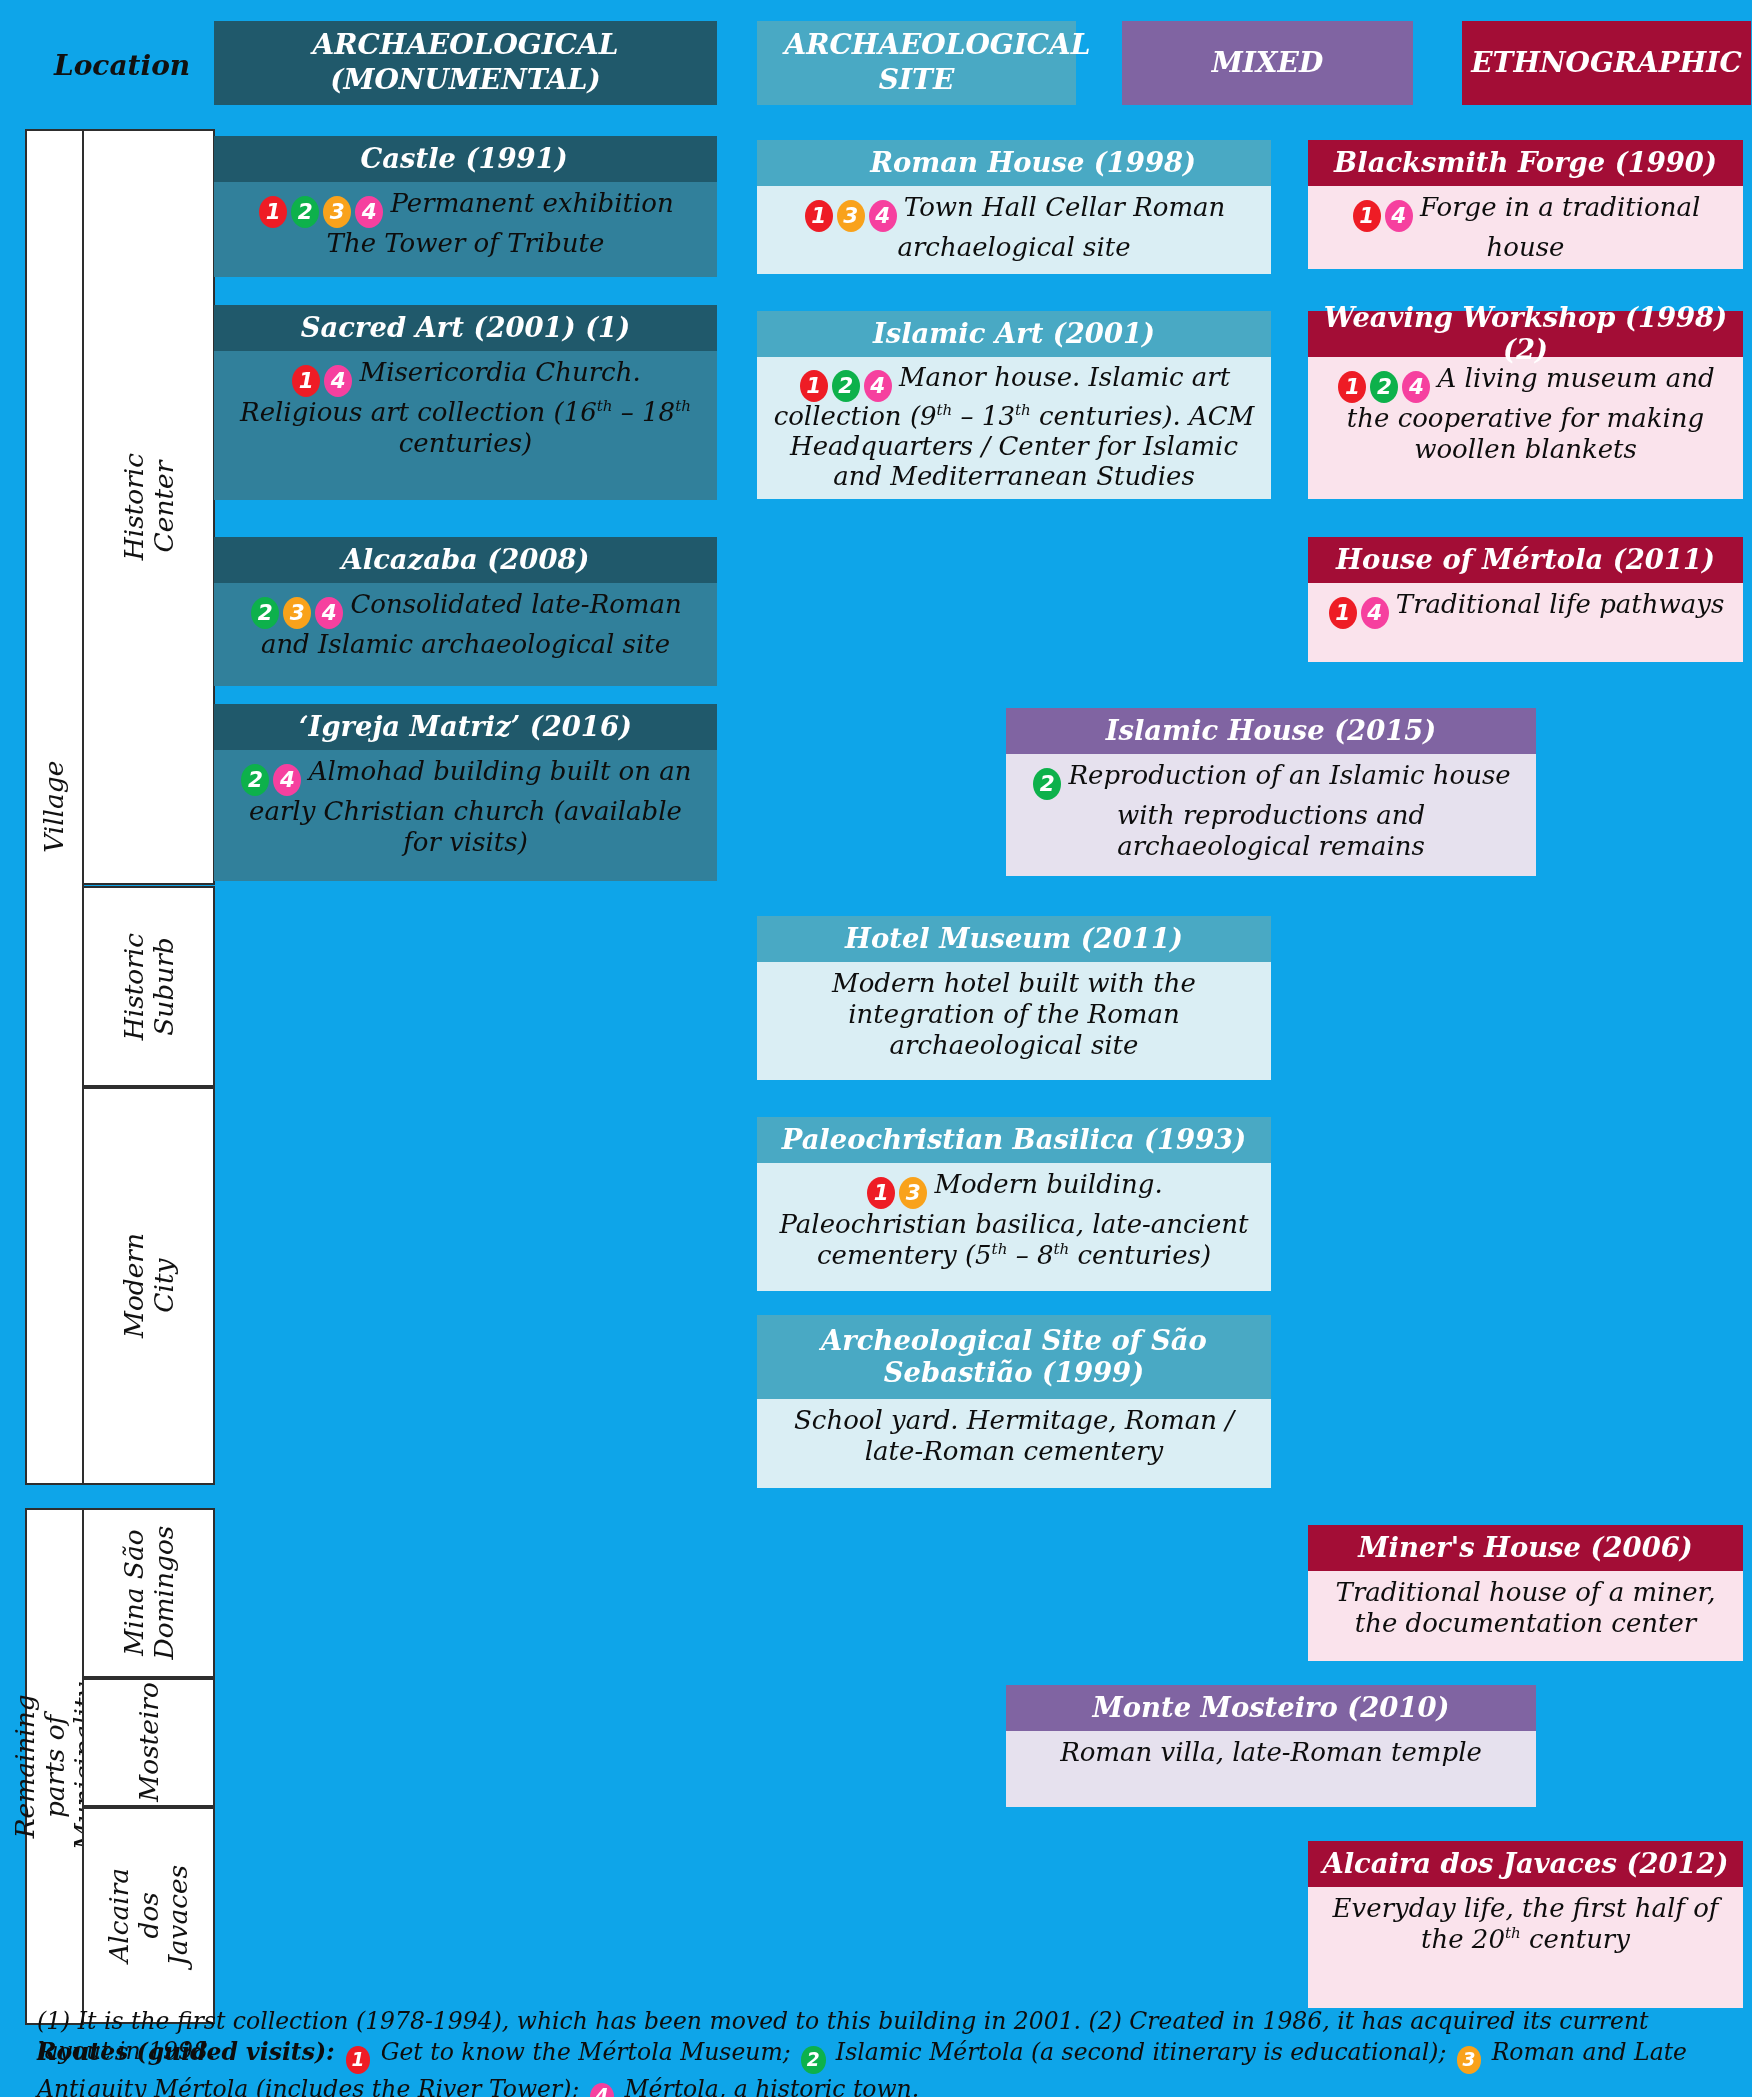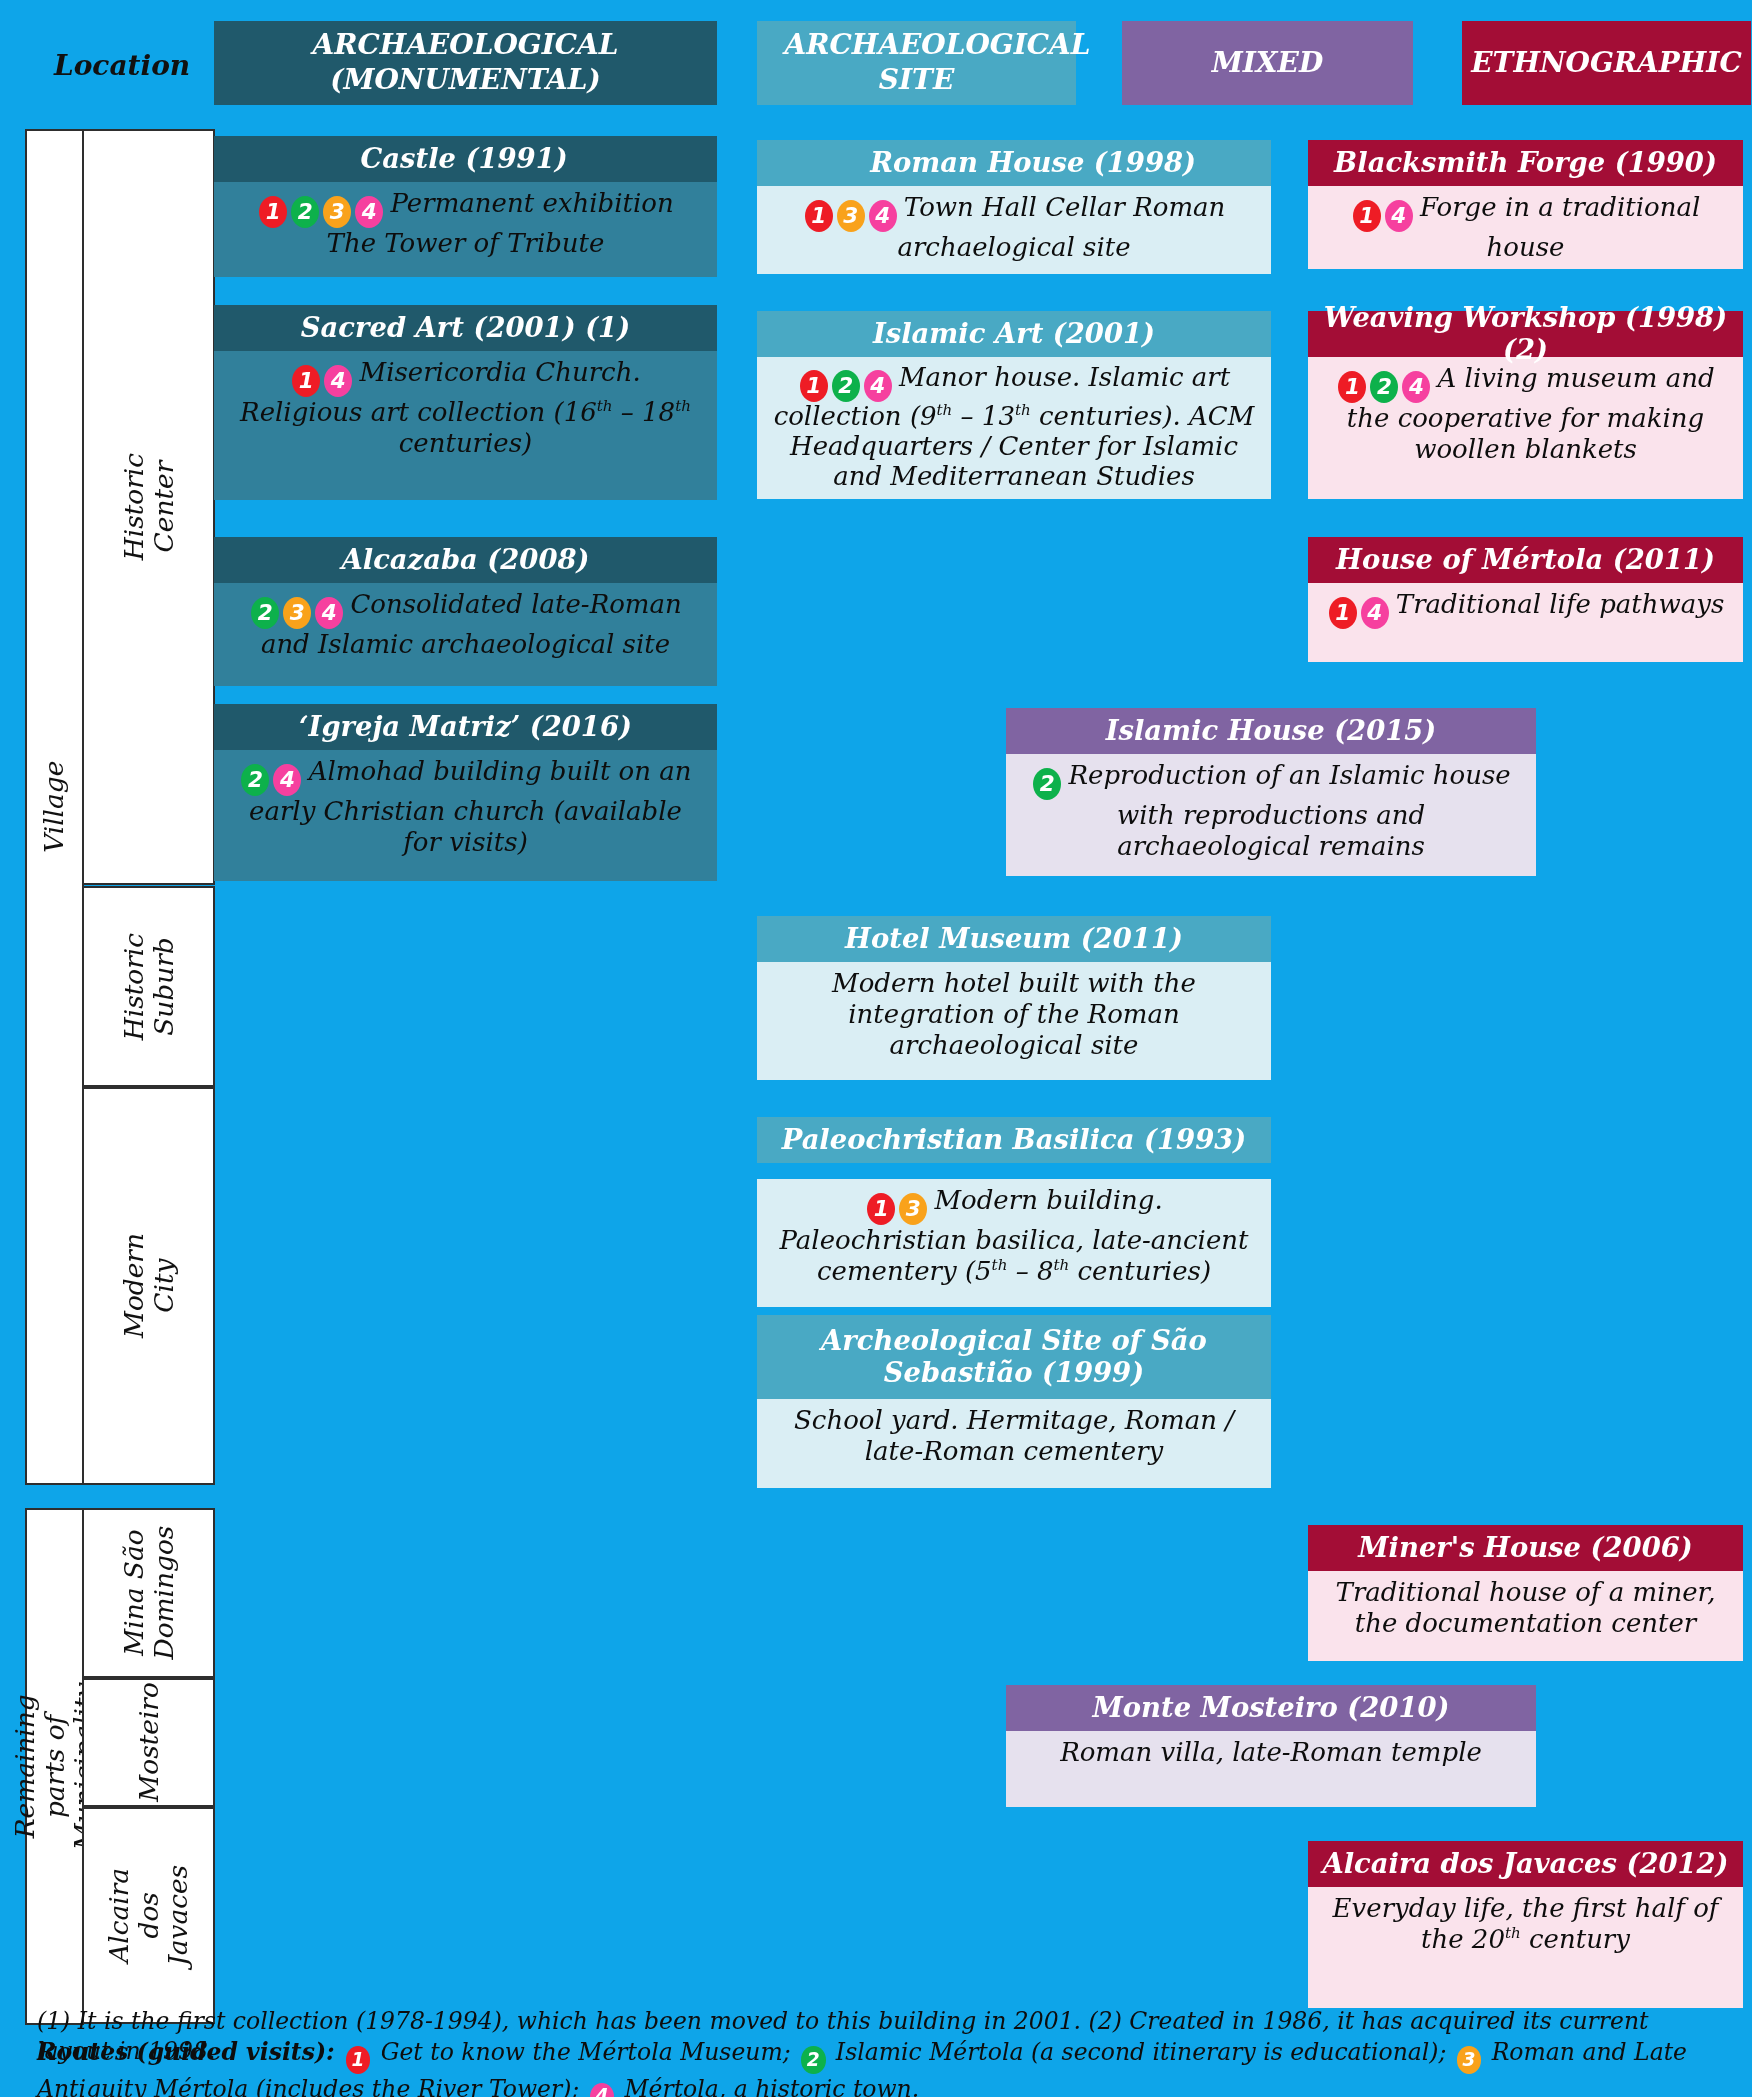--- a/index.html
+++ b/index.html
@@ -110,21 +110,21 @@
       </div>
   </div>
   <div class="card" style="left:757px;top:916px;width:514px;">
     <div class="card-head" style="height: 46px; background: rgb(73, 169, 196);">Hotel Museum (2011)</div>
     <div class="card-body" style="min-height: 118px; background: rgb(218, 238, 244);">
         <span>Modern hotel built with the integration of the Roman archaeological site</span>
       </div>
   </div>
   <div class="card" style="left:757px;top:1117px;width:514px;">
     <div class="card-head" style="height: 46px; background: rgb(73, 169, 196);">Paleochristian Basilica (1993)</div>
-    <div class="card-body" style="min-height: 128px; background: rgb(218, 238, 244); margin-top: 16px;">
+    <div class="card-body" style="min-height: 128px; background: rgb(218, 238, 244);">
         <span><span class="badge" style="background:#EE1C25">1</span><span class="badge" style="background:#F9A21B">3</span> Modern building. Paleochristian basilica, late-ancient cementery (5<sup>th</sup> – 8<sup>th</sup> centuries)</span>
       </div>
   </div>
   <div class="card" style="left:757px;top:1315px;width:514px;">
     <div class="card-head" style="height: 84px; background: rgb(73, 169, 196);">Archeological Site of São Sebastião (1999)</div>
     <div class="card-body" style="min-height: 89px; background: rgb(218, 238, 244);">
         <span>School yard. Hermitage, Roman / late-Roman cementery</span>
       </div>
   </div>
 

